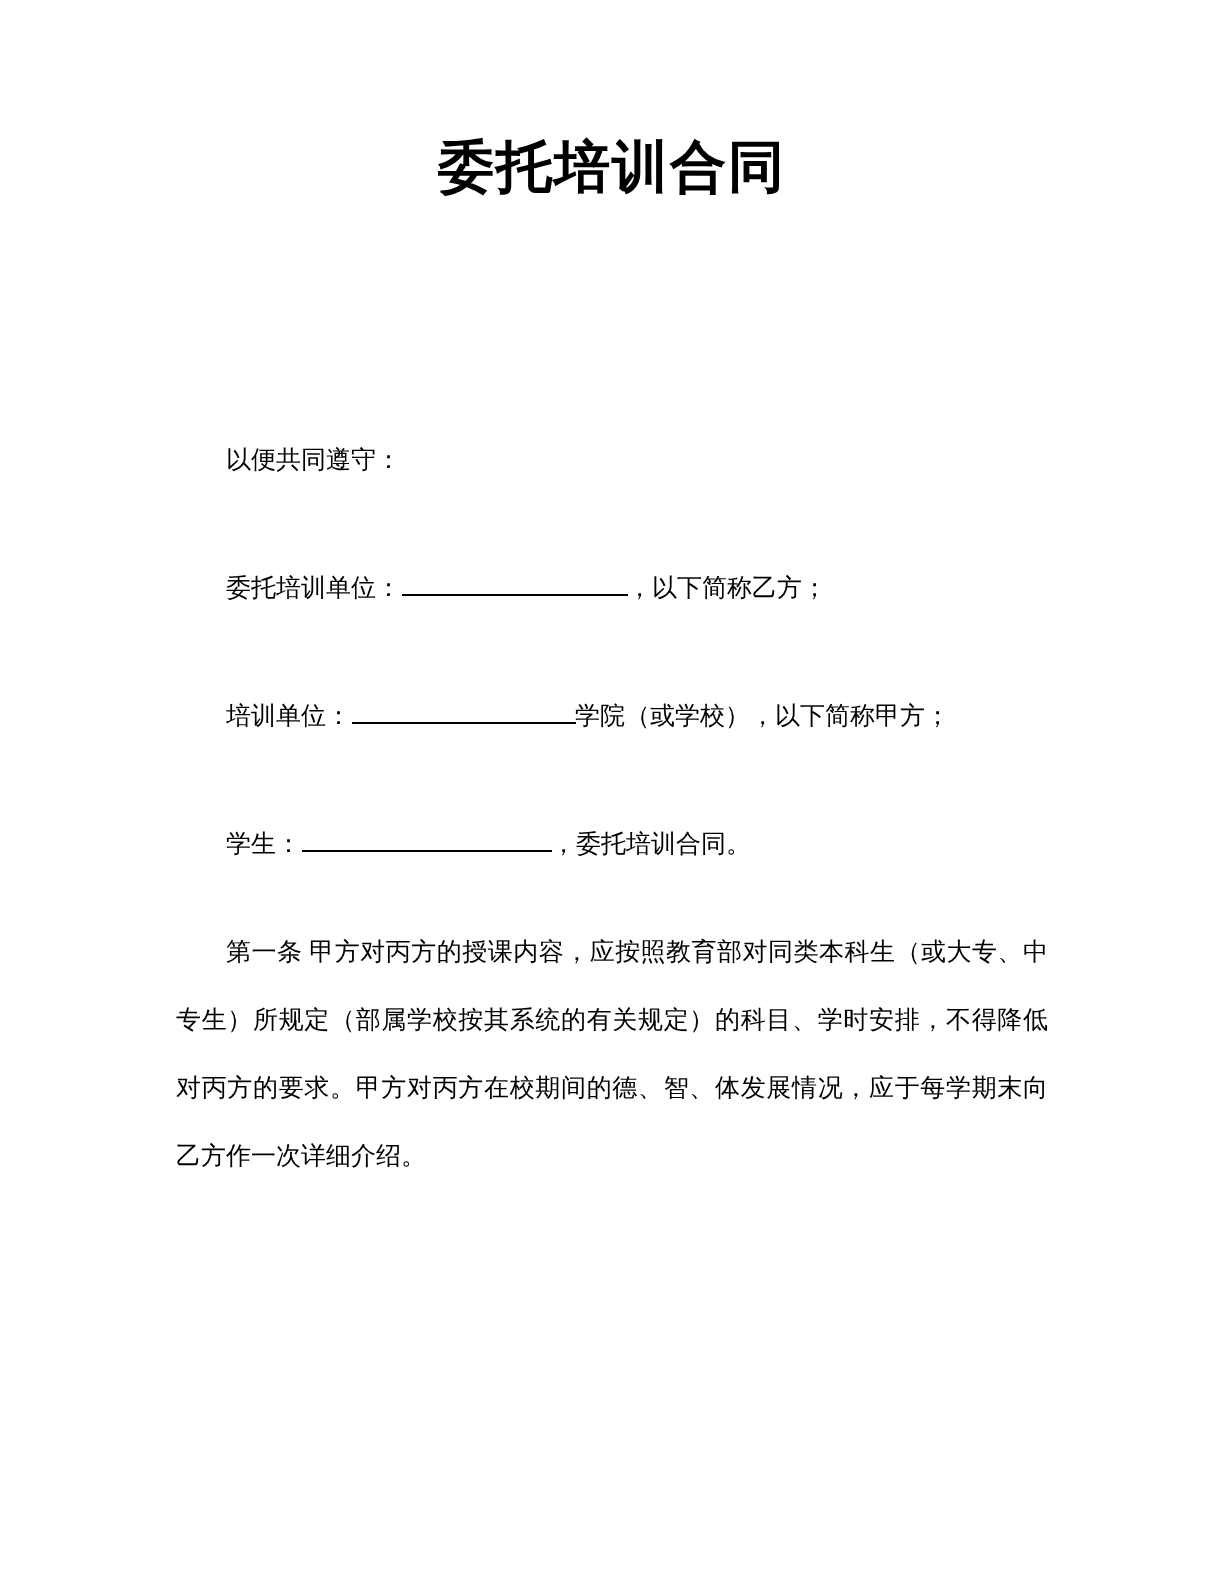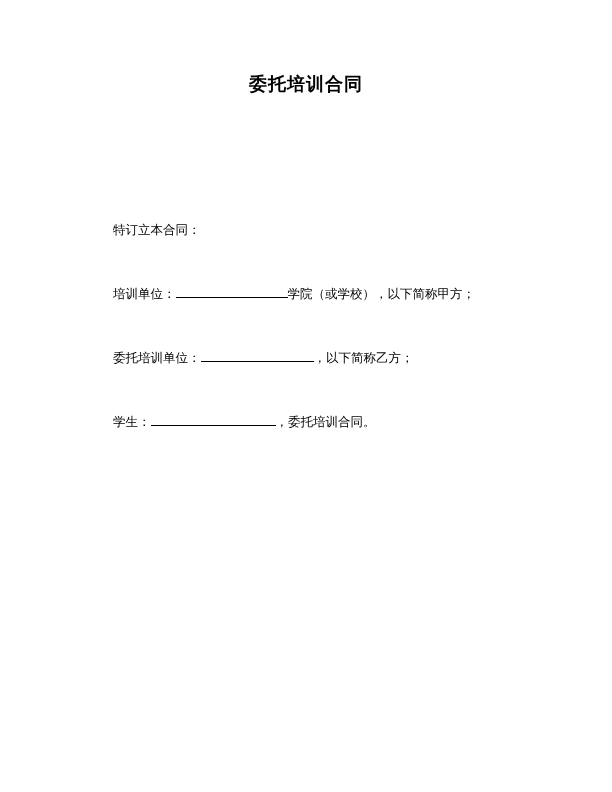--- a/index.html
+++ b/index.html
@@ -13,21 +13,21 @@
     height: 792px;
     background: #ffffff;
     color: #000000;
     overflow: hidden;
   }
   .doc-title {
     margin: 0;
     padding-top: 71px;
     text-align: center;
     font-family: "Liberation Sans", "DejaVu Sans", sans-serif;
-    font-size: 18px;
+    font-size: 28px;
     line-height: 26px;
     font-weight: 700;
     letter-spacing: 1px;
   }
   .content {
     width: 436px;
     margin: 0 auto;
     font-family: "Liberation Serif", "DejaVu Serif", serif;
     font-size: 12.5px;
     line-height: 34px;
@@ -64,30 +64,31 @@
 </style>
 </head>
 <body>
 
 <div class="page">
 
   <h1 class="doc-title">委托培训合同</h1>
 
   <div class="content">
 
-    <p class="intro-line">特订立本合同：</p>
+    <p class="intro-line">以便共同遵守：</p>
+
+    <p class="party-line">
+      <span>委托培训单位：</span><span class="blank blank-b"></span><span>，以下简称乙方；</span>
+    </p>
 
     <p class="party-line">
       <span>培训单位：</span><span class="blank blank-a"></span><span>学院（或学校），以下简称甲方；</span>
-    </p>
-
-    <p class="party-line">
-      <span>委托培训单位：</span><span class="blank blank-b"></span><span>，以下简称乙方；</span>
     </p>
 
     <p class="party-line">
       <span>学生：</span><span class="blank blank-c"></span><span>，委托培训合同。</span>
     </p>
 
 
+    <p class="para para-article">第一条 甲方对丙方的授课内容，应按照教育部对同类本科生（或大专、中专生）所规定（部属学校按其系统的有关规定）的科目、学时安排，不得降低对丙方的要求。甲方对丙方在校期间的德、智、体发展情况，应于每学期末向乙方作一次详细介绍。</p>
 
   </div>
 </div>
 
 </body></html>

